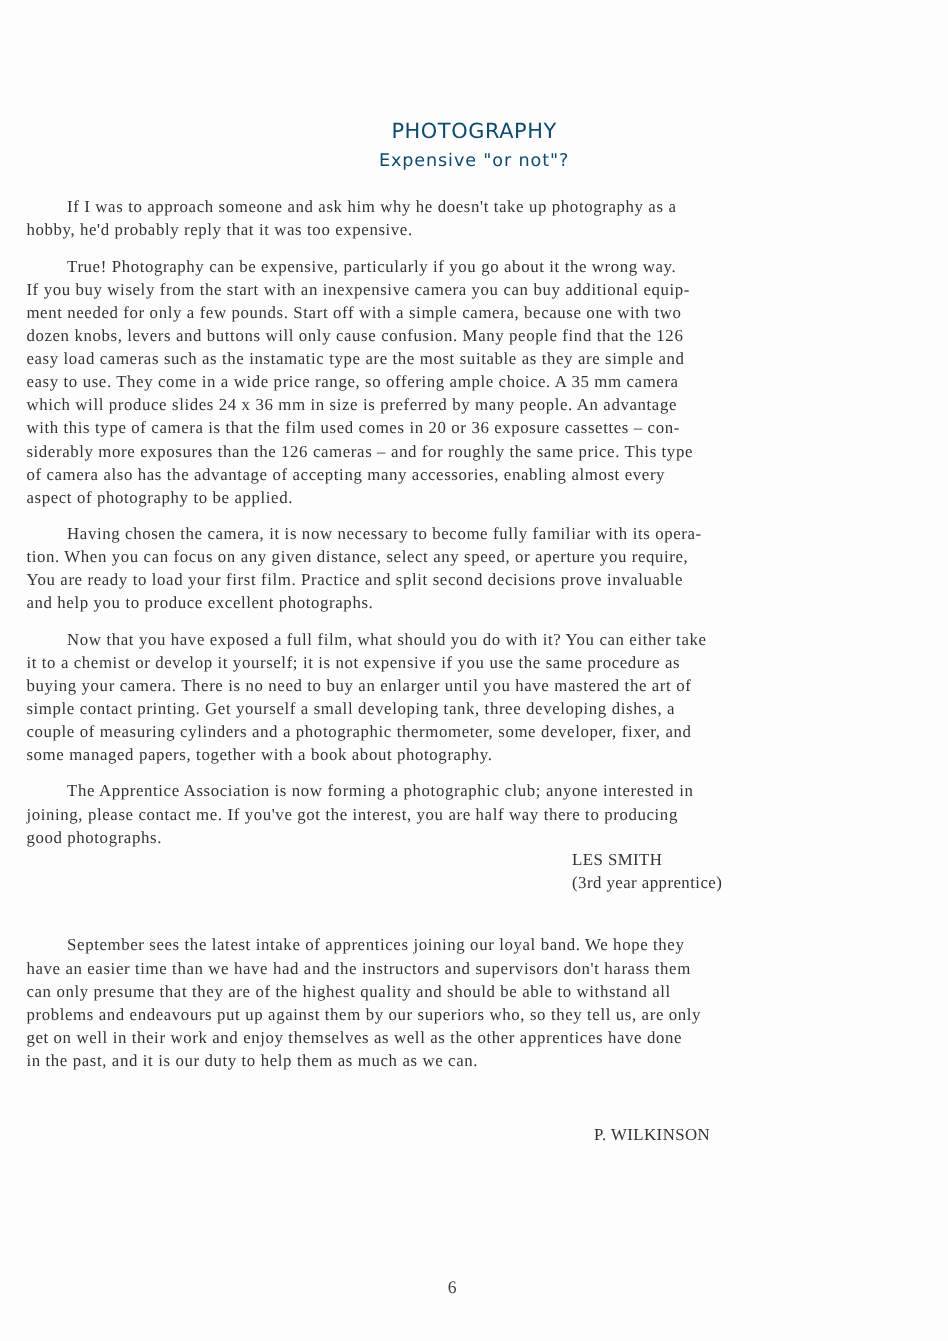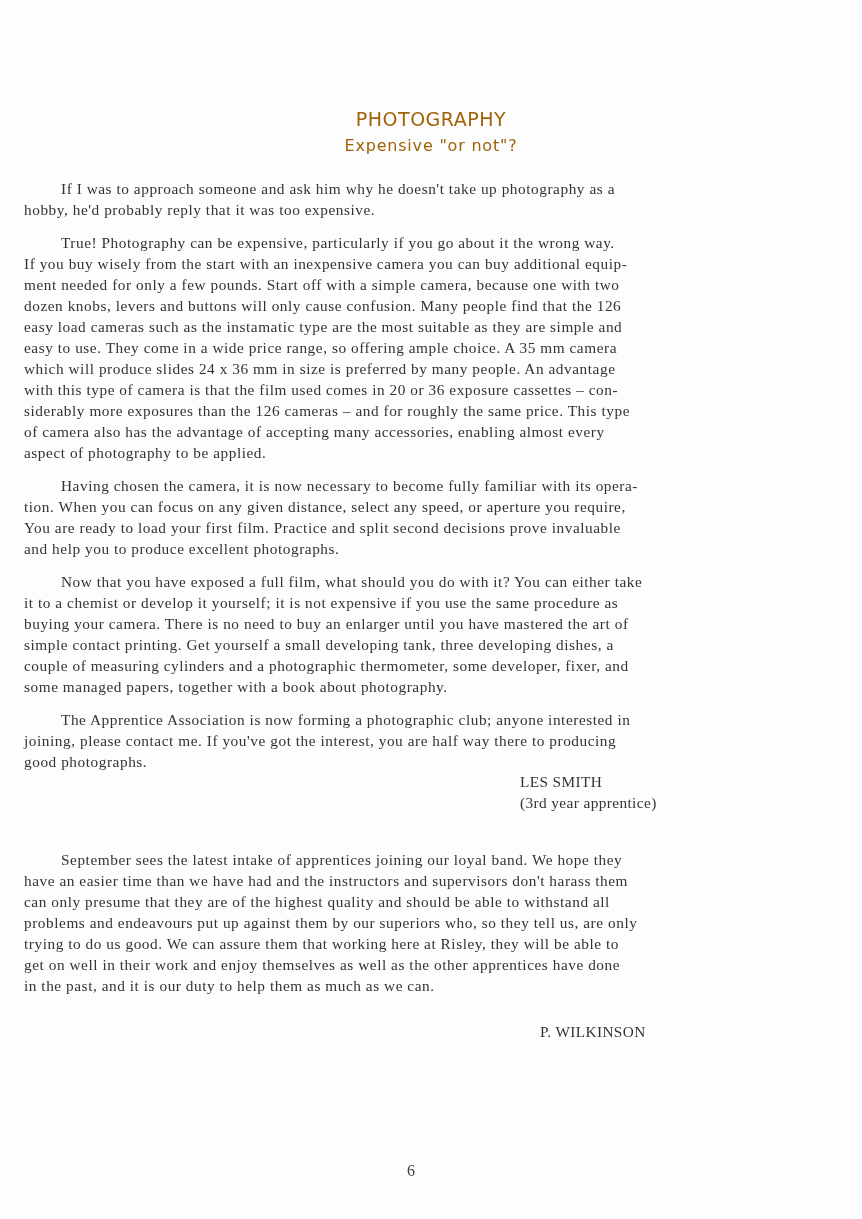--- a/index.html
+++ b/index.html
@@ -1,18 +1,18 @@
 <!DOCTYPE html>
 <html><head>
 <meta charset="utf-8">
 <style>
   html, body { margin: 0; padding: 0; background: #ffffff; }
   body { width: 862px; height: 1219px; position: relative; overflow: hidden; }
   .page { position: absolute; left: 0; top: 0; width: 862px; height: 1219px; background: #fdfdfd; color: #2a2a2a; }
-  .title { position: absolute; left: 0; width: 862px; text-align: center; font-family: "DejaVu Sans", sans-serif; color: #a16207; }
+  .title { position: absolute; left: 0; width: 862px; text-align: center; font-family: "DejaVu Sans", sans-serif; color: #0c4a6e; }
   .t1 { top: 108px; font-size: 19px; letter-spacing: 0.5px; }
   .t2 { top: 136px; font-size: 16px; letter-spacing: 0.8px; }
   .body-text { position: absolute; left: 24px; width: 780px; font-family: "Liberation Serif", serif; font-size: 15.3px; line-height: 21px; letter-spacing: 0.55px; color: #333; }
   .line { white-space: nowrap; display: block; }
   .indent { padding-left: 37px; }
   .sig { position: absolute; font-family: "Liberation Serif", serif; font-size: 15.3px; letter-spacing: 0.4px; color: #333; text-align: left; }
   .pnum { position: absolute; left: 0; width: 822px; top: 1162px; text-align: center; font-family: "Liberation Serif", serif; font-size: 16px; color: #444; }
 </style>
 </head>
 <body>
@@ -62,21 +62,20 @@
 
   <div class="sig" style="left:520px; top:773px; width:200px;">LES SMITH</div>
   <div class="sig" style="left:520px; top:794px; width:200px;">(3rd year apprentice)</div>
 
   <div id="a2" class="body-text" style="top:849px;">
       <div style="margin-bottom: 0px;">
         <span class="line indent">September sees the latest intake of apprentices joining our loyal band.  We hope they</span>
         <span class="line">have an easier time than we have had and the instructors and supervisors don't harass them</span>
         <span class="line">can only presume that they are of the highest quality and should be able to withstand all</span>
         <span class="line">problems and endeavours put up against them by our superiors who, so they tell us, are only</span>
-        <span class="line">trying to do us good.  We can assure them that working here at Risley, they will be able to</span>
         <span class="line">get on well in their work and enjoy themselves as well as the other apprentices have done</span>
         <span class="line">in the past, and it is our duty to help them as much as we can.</span>
       </div>
     </div>
 
   <div class="sig" style="left:540px; top:1023px; width:220px;">P. WILKINSON</div>
 
   <div class="pnum">6</div>
 </div>
 

